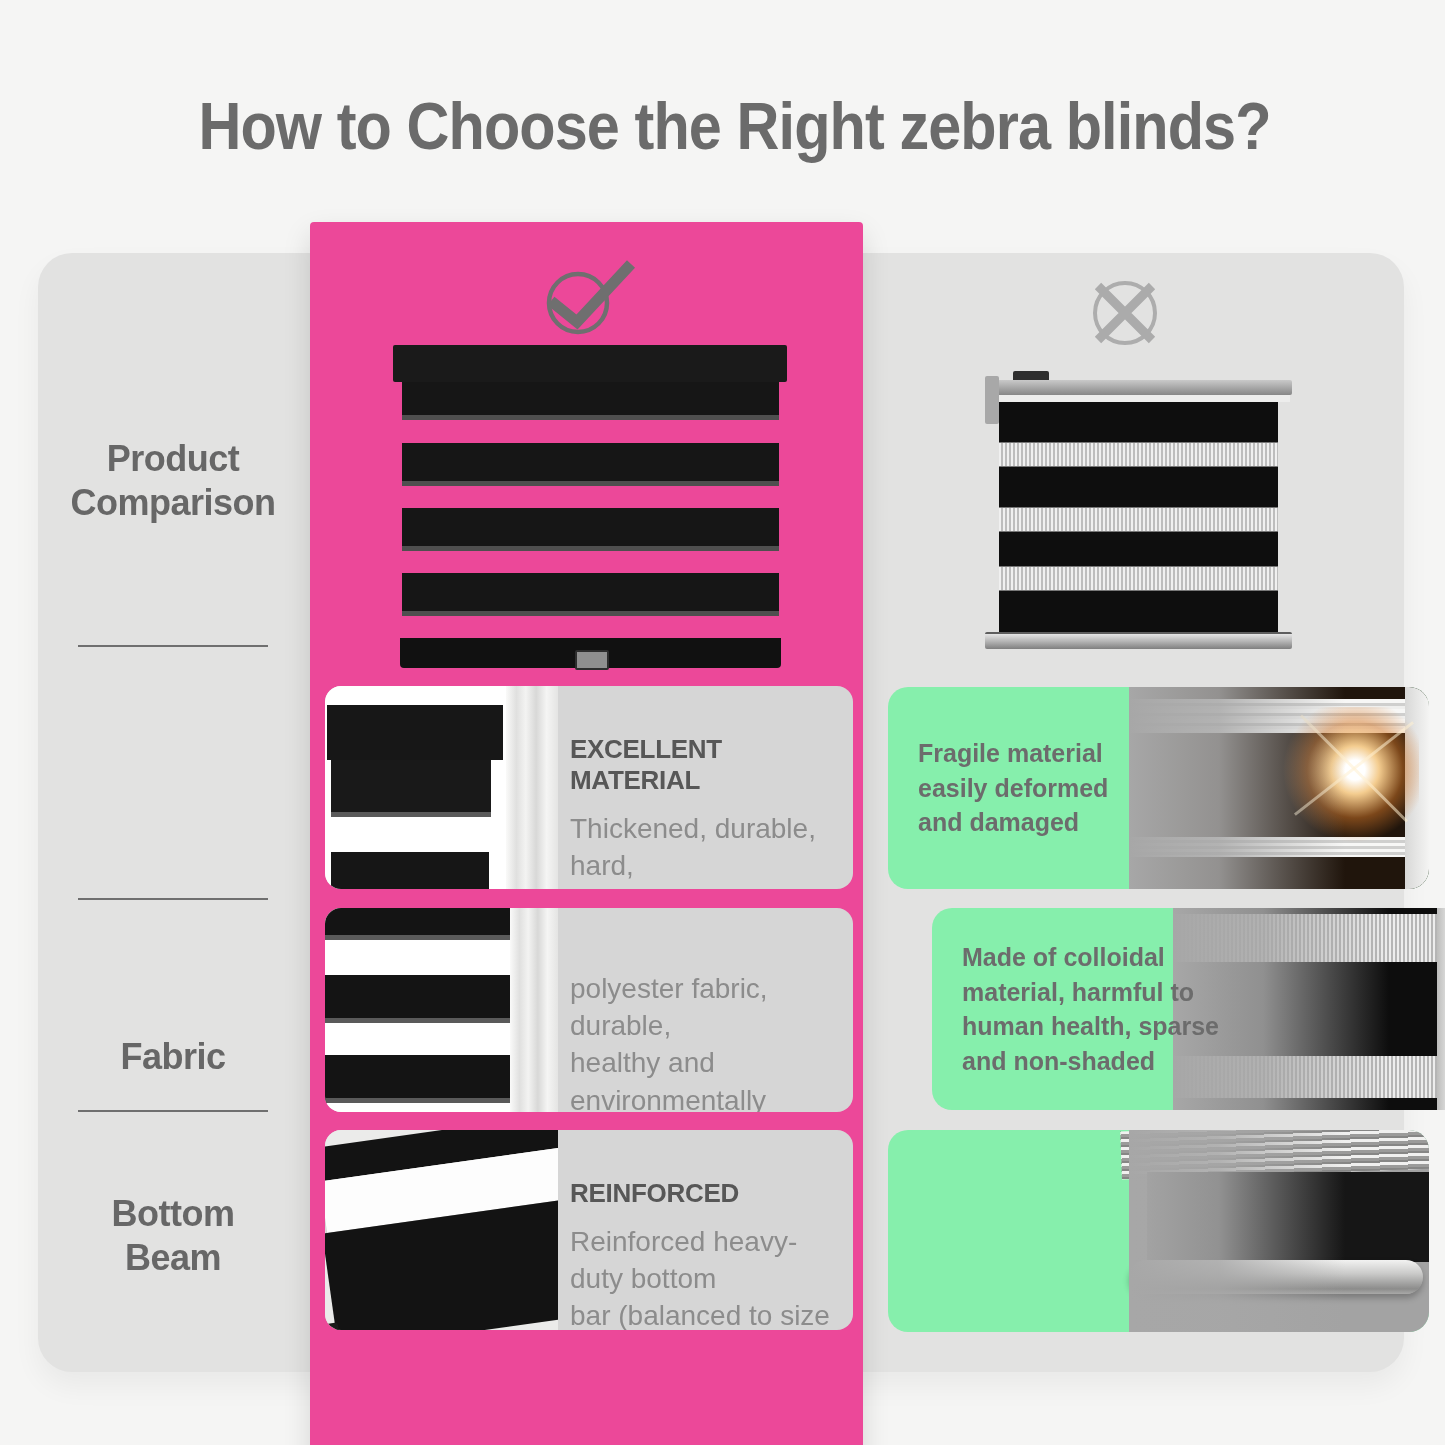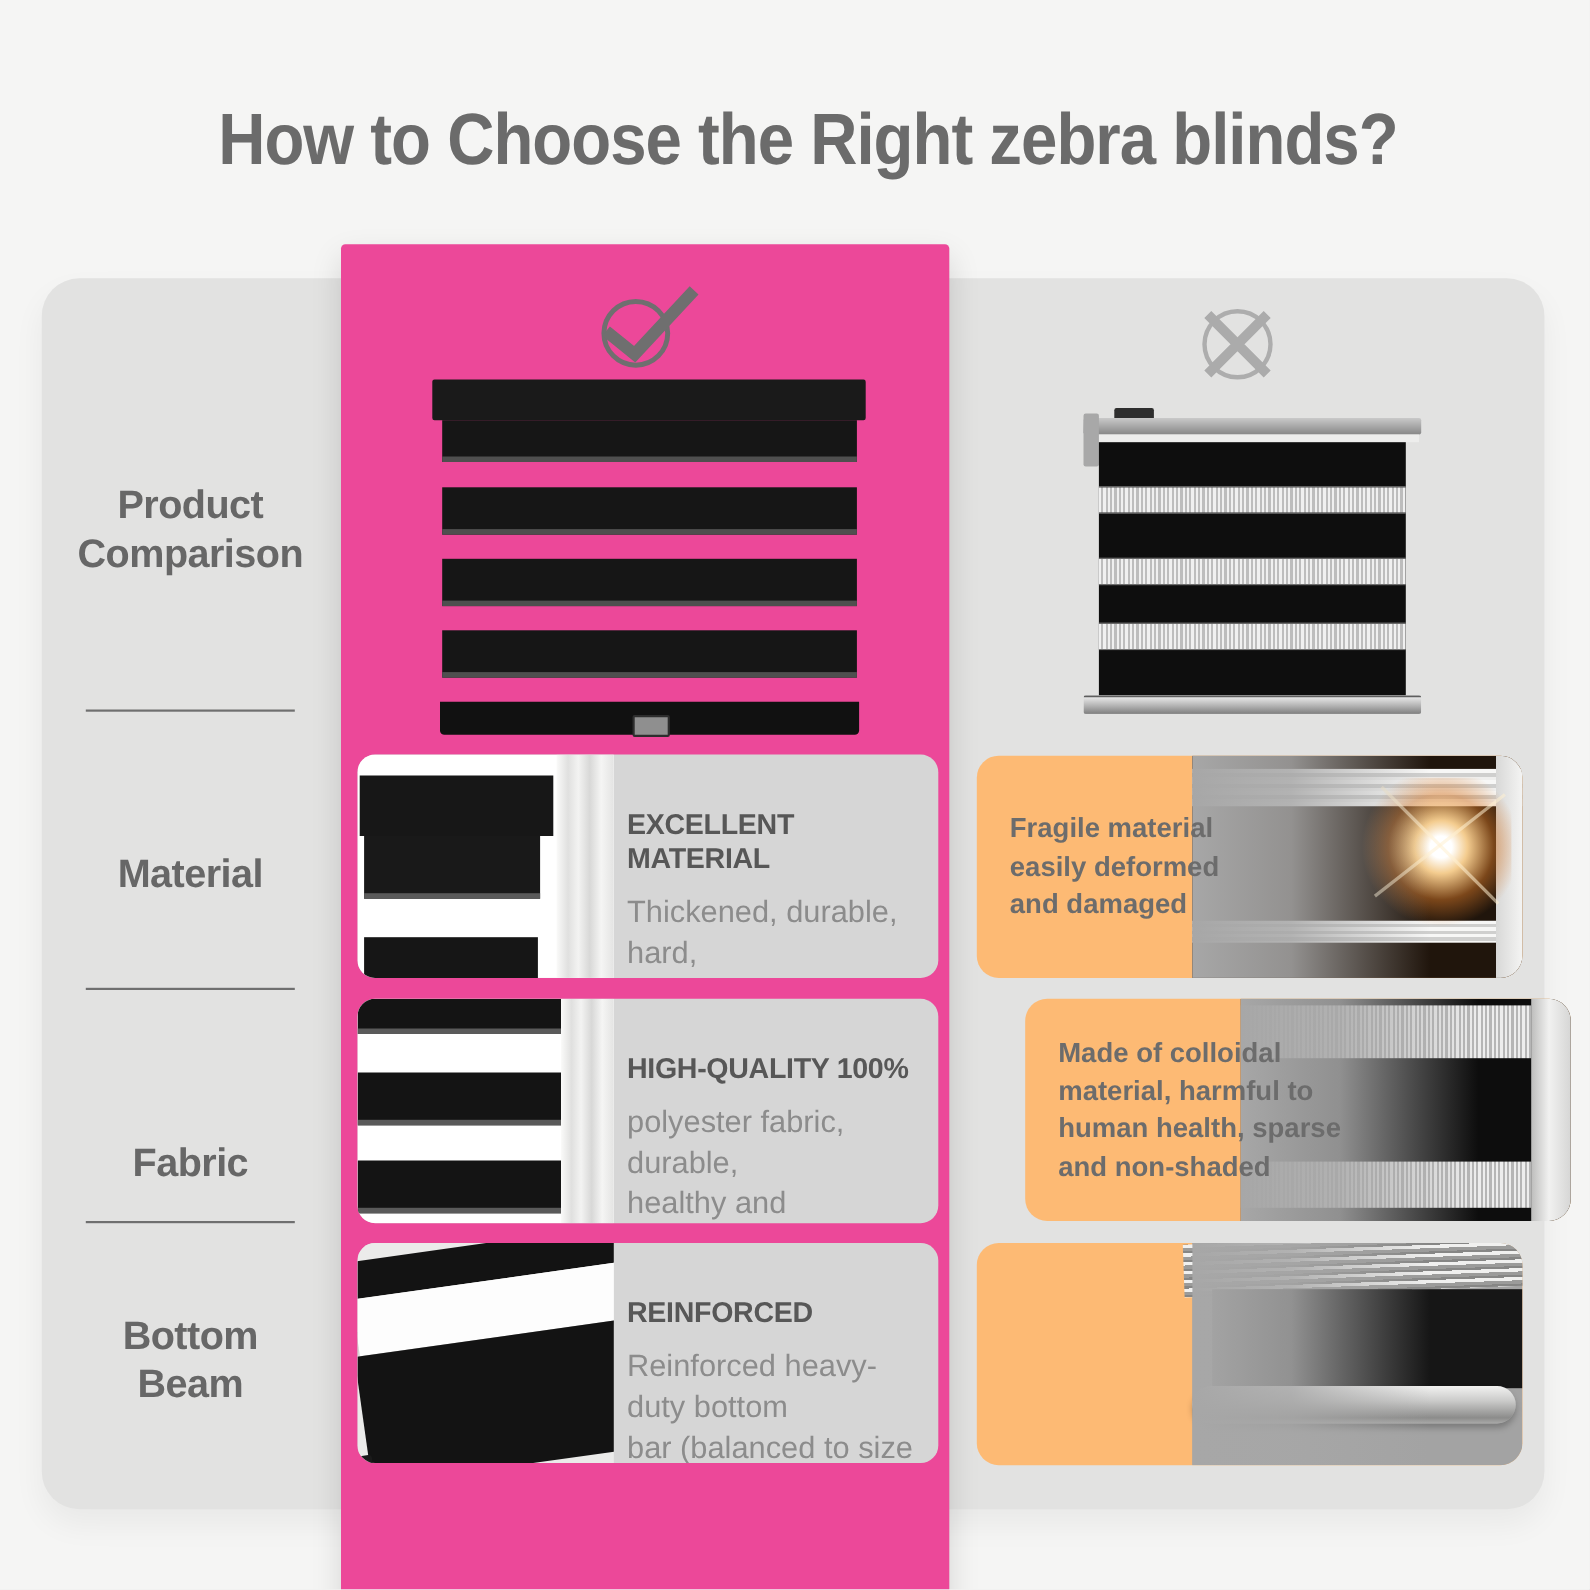--- a/index.html
+++ b/index.html
@@ -81,21 +81,21 @@
   .bb-hl{left:987px;top:395px;width:303px;height:7px;background:#ededec;}
   .bb-plate{left:985px;top:376px;width:14px;height:48px;background:#a8a8a8;border-radius:2px;}
   .bb-fabric{left:999px;top:402px;width:279px;height:230px;background:#0e0e0e;}
   .bb-sheer{position:absolute;left:0;right:0;height:23px;
     background:repeating-linear-gradient(90deg,#f0f0f0 0px,#f0f0f0 2px,#bdbdbd 2px,#bdbdbd 4px);
     border-top:1px solid #777;border-bottom:1px solid #777;}
   .bb-sh1{top:40px;} .bb-sh2{top:105px;} .bb-sh3{top:164px;}
   .bb-brail{left:985px;top:632px;width:307px;height:17px;border-radius:2px;border-top:2px solid #5e5e5e;
     background:linear-gradient(180deg,#e6e6e6 0%,#b9b9b9 45%,#7f7f7f 100%);box-sizing:border-box;}
 
-  .bpanel{position:absolute;left:888px;width:496px;height:202px;background:#fdba74;
+  .bpanel{position:absolute;left:888px;width:541px;height:202px;background:#86efac;
     border-radius:20px;overflow:hidden;}
   .bpanel1{top:687px;} .bpanel2{top:908px;margin-left:44px;} .bpanel3{top:1130px;}
   .bphoto{position:absolute;right:0;top:0;bottom:0;width:300px;}
   .boverlay{position:absolute;right:0;top:0;bottom:0;width:300px;
     background:linear-gradient(90deg,#a7a7a7 0%,rgba(167,167,167,0.85) 30%,rgba(167,167,167,0) 72%);}
   .btext{position:absolute;left:0;top:0;bottom:0;width:320px;display:flex;align-items:center;
     padding-left:30px;box-sizing:border-box;font-size:25px;font-weight:bold;color:#6c6c6c;
     line-height:1.38;white-space:pre-line;z-index:2;}
 
   
@@ -133,21 +133,20 @@
 
 <div class="stage">
 
   <div class="title">How to Choose the Right zebra blinds?</div>
 
   <div class="panel"></div>
 
   <div class="row-label lab-comparison">Product
 Comparison</div>
   <div class="h-divider div1"></div>
-  <div class="row-label lab-material">Material</div>
   <div class="h-divider div2"></div>
   <div class="row-label lab-fabric">Fabric</div>
   <div class="h-divider div3"></div>
   <div class="row-label lab-bottom">Bottom
 Beam</div>
 
   <div class="card">
 
     <svg class="check-svg" width="130" height="120">
       <circle cx="60" cy="58" r="29" fill="none" stroke="#6f6f6f" stroke-width="4.5"></circle>
@@ -180,21 +179,20 @@
     </div>
 
     <div class="gblock gblock2">
       <div class="gphoto">
         <div class="fp-s fp-s1"></div>
         <div class="fp-s fp-s2"></div>
         <div class="fp-s fp-s3"></div>
         <div class="molding-v fp-molding"></div>
       </div>
       <div class="gtext">
-        <h3>HIGH-QUALITY 100%</h3>
         <p>polyester fabric, durable,
 healthy and environmentally
 friendly</p>
       </div>
     </div>
 
     <div class="gblock gblock3">
       <div class="gphoto bp">
         <div class="bp-tilt">
           <div class="bp-s1"></div>

